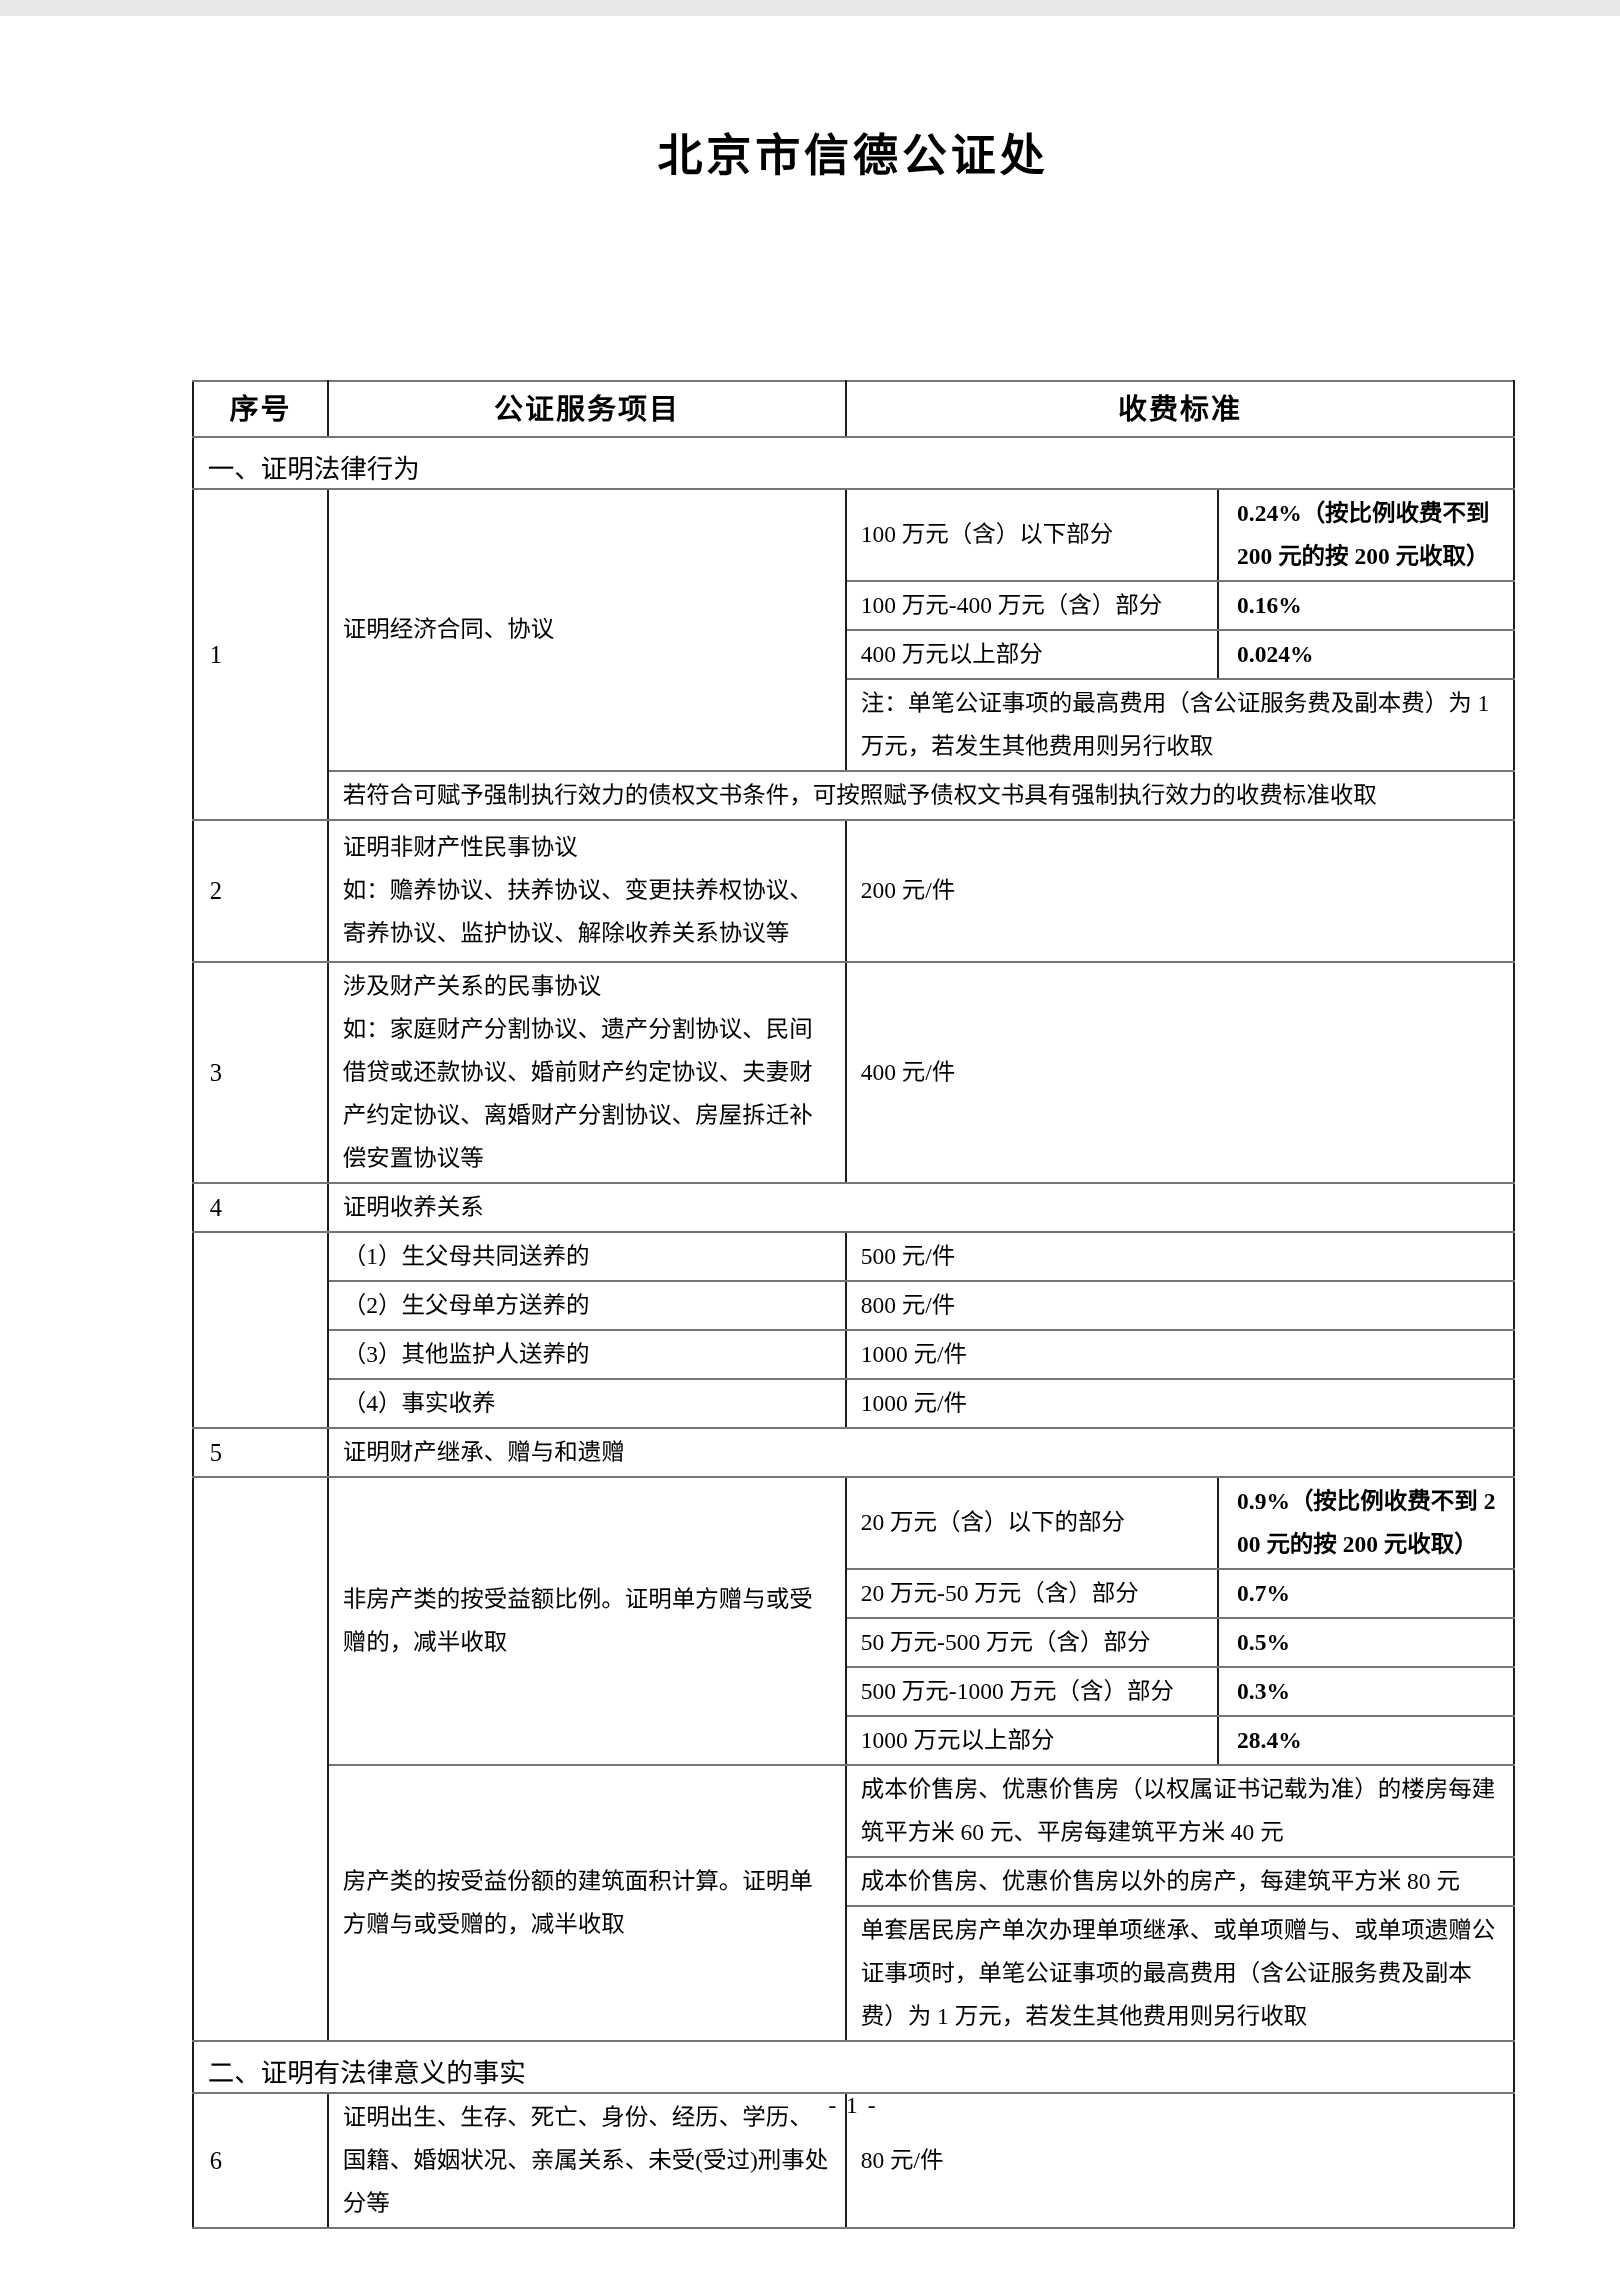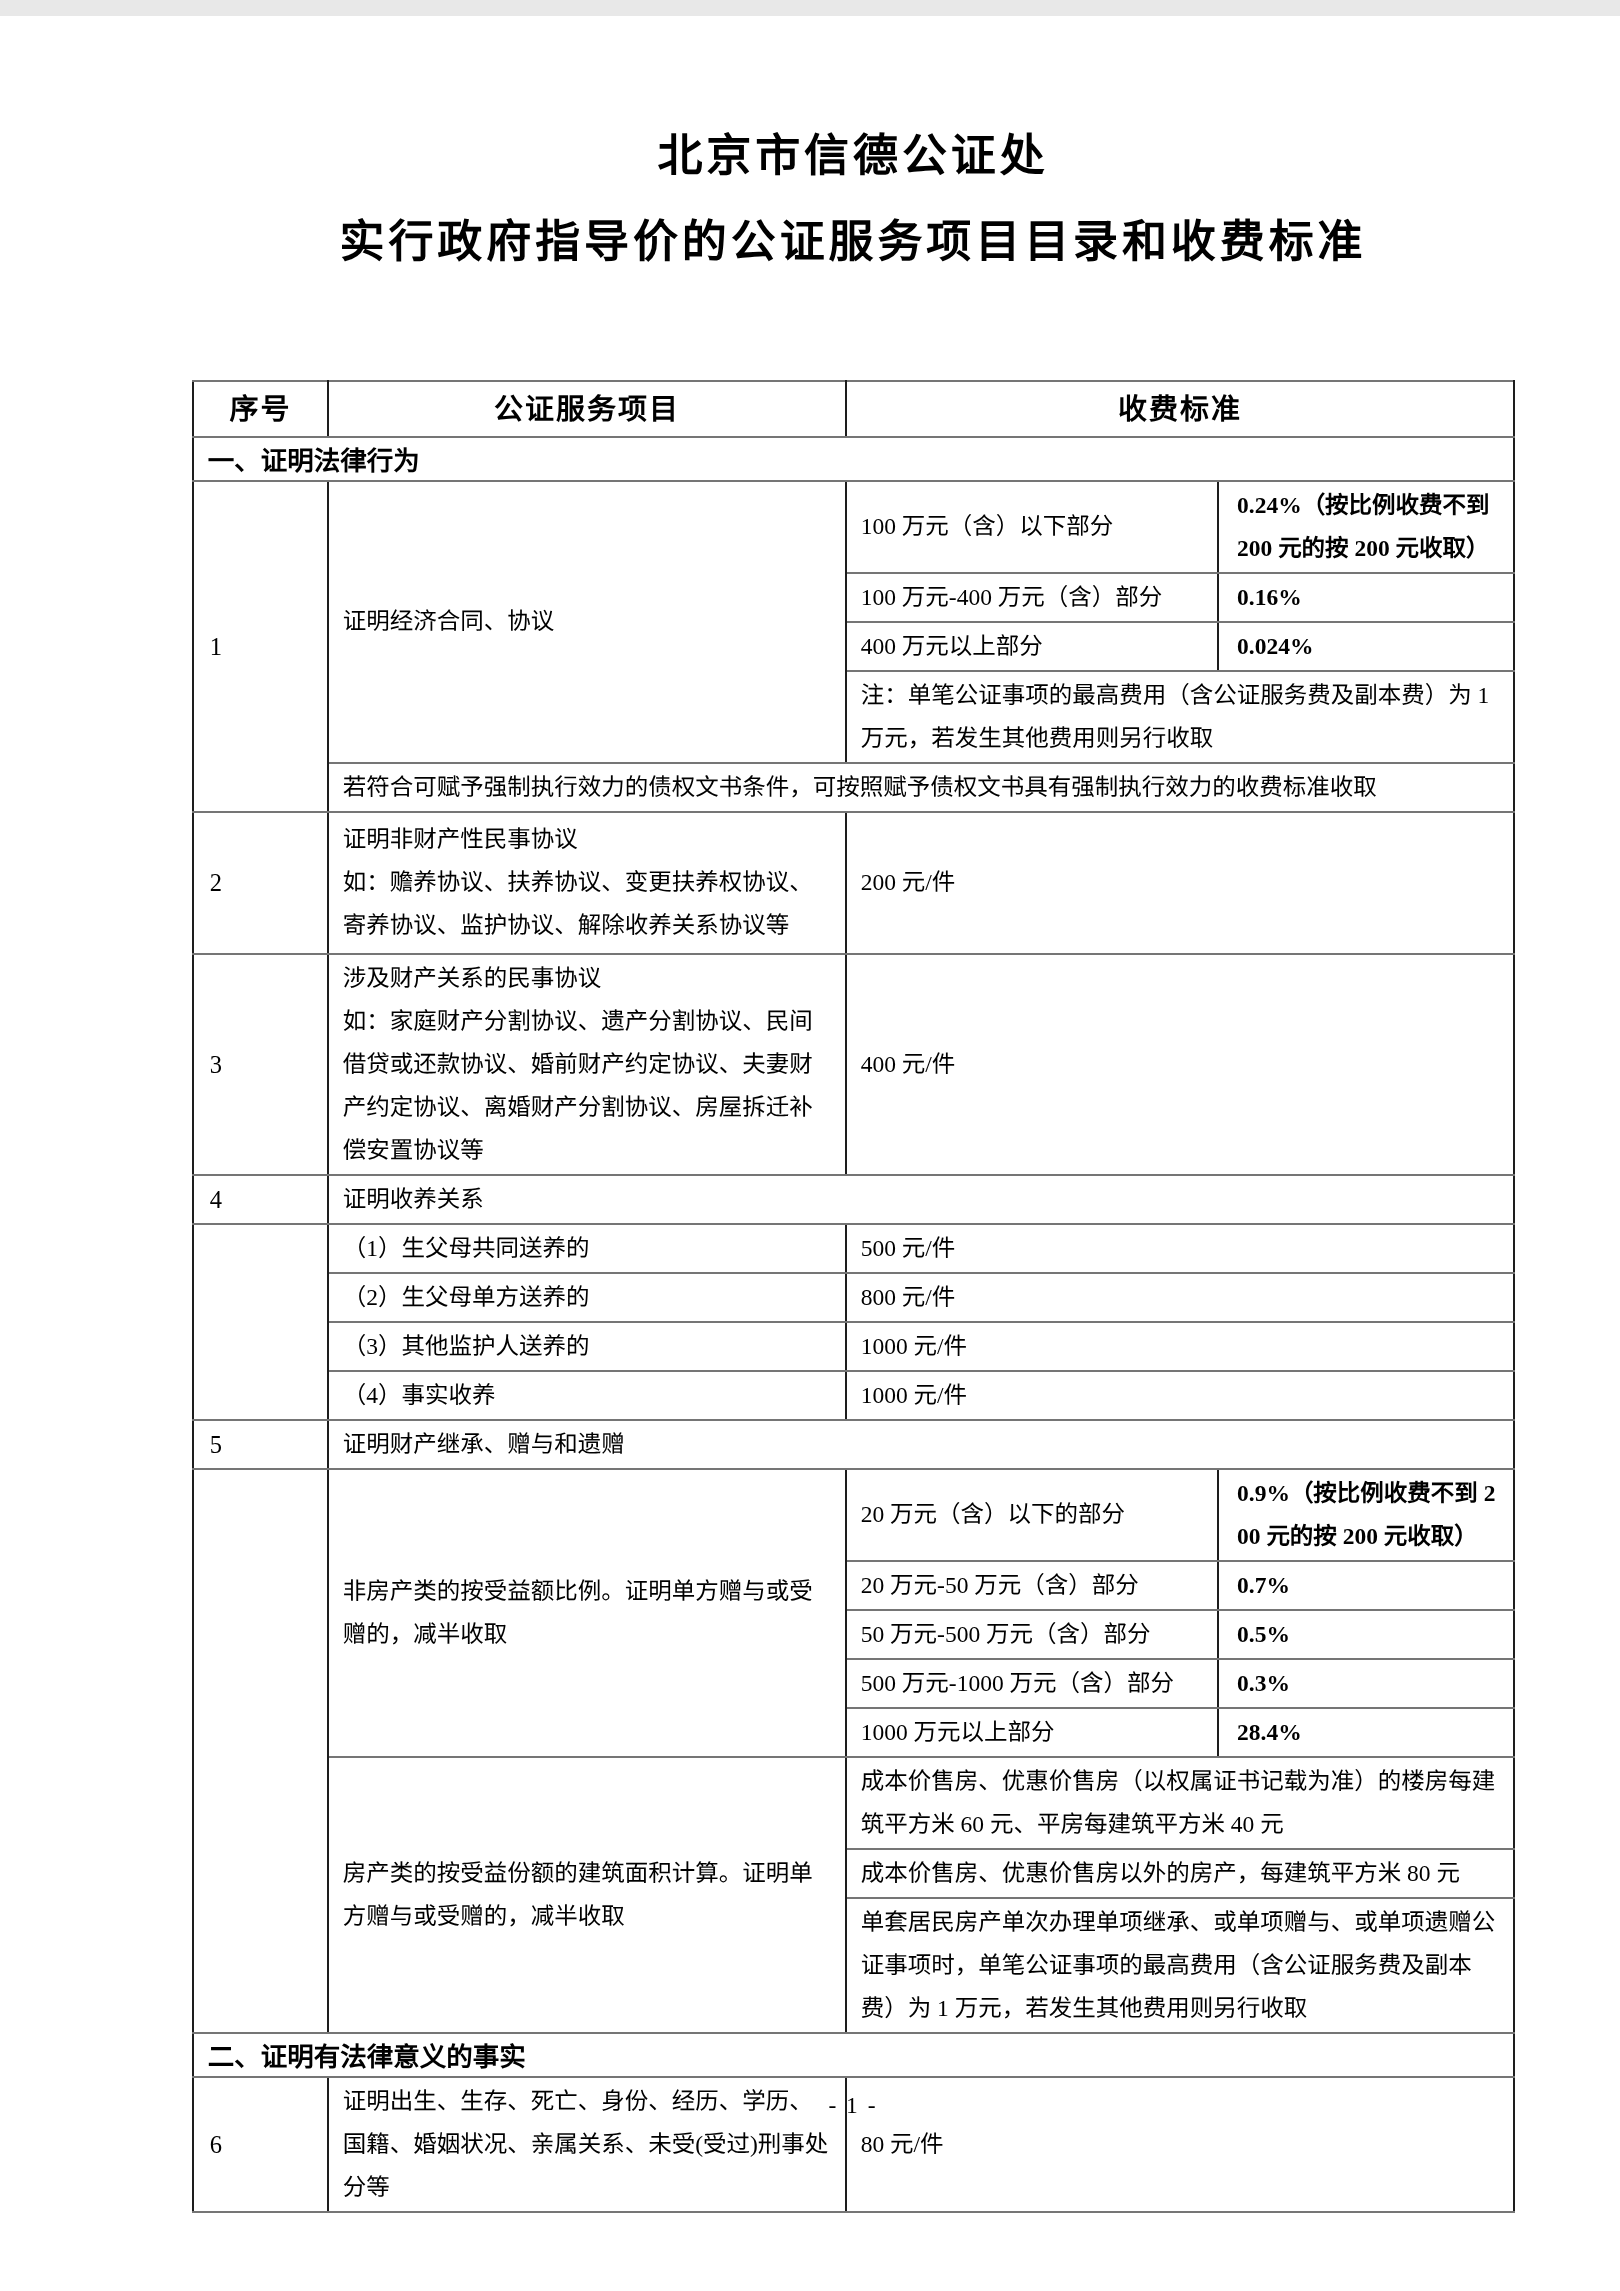--- a/index.html
+++ b/index.html
@@ -40,38 +40,37 @@
     overflow:hidden;
   }
   .fee-table th{
     text-align:center;font-weight:bold;font-size:29px;
     letter-spacing:2px;padding:3.9px 5.9px;border-radius:18px;
   }
   .fee-table td.seq{
     padding-left:15.7px;font-size:24.5px;
   }
   .fee-table td.section{
-    font-weight:bold;font-size:26.5px;line-height:29px;
-    padding-top:9px;padding-bottom:3.9px;
+    font-weight:normal;font-size:26.5px;line-height:29px;
+    padding-top:17px;padding-bottom:3.9px;
   }
   .fee-table td.rate{padding-left:18px;font-weight:bold;}
   .item-title{display:block;}
   .item-detail{display:block;}
   .page-footer{
     position:absolute;left:192px;top:2076px;width:1322px;
     text-align:center;font-size:23.5px;letter-spacing:2px;
   }
 </style>
 </head>
 <body>
 
 <div class="page">
 
   <div class="doc-title t1">北京市信德公证处</div>
-  <div class="doc-title t2">实行政府指导价的公证服务项目目录和收费标准</div>
 
   <table class="fee-table">
     <colgroup>
       <col style="width:135px">
       <col style="width:518px">
       <col style="width:372px">
       <col style="width:296px">
     </colgroup>
 
     <tbody>

